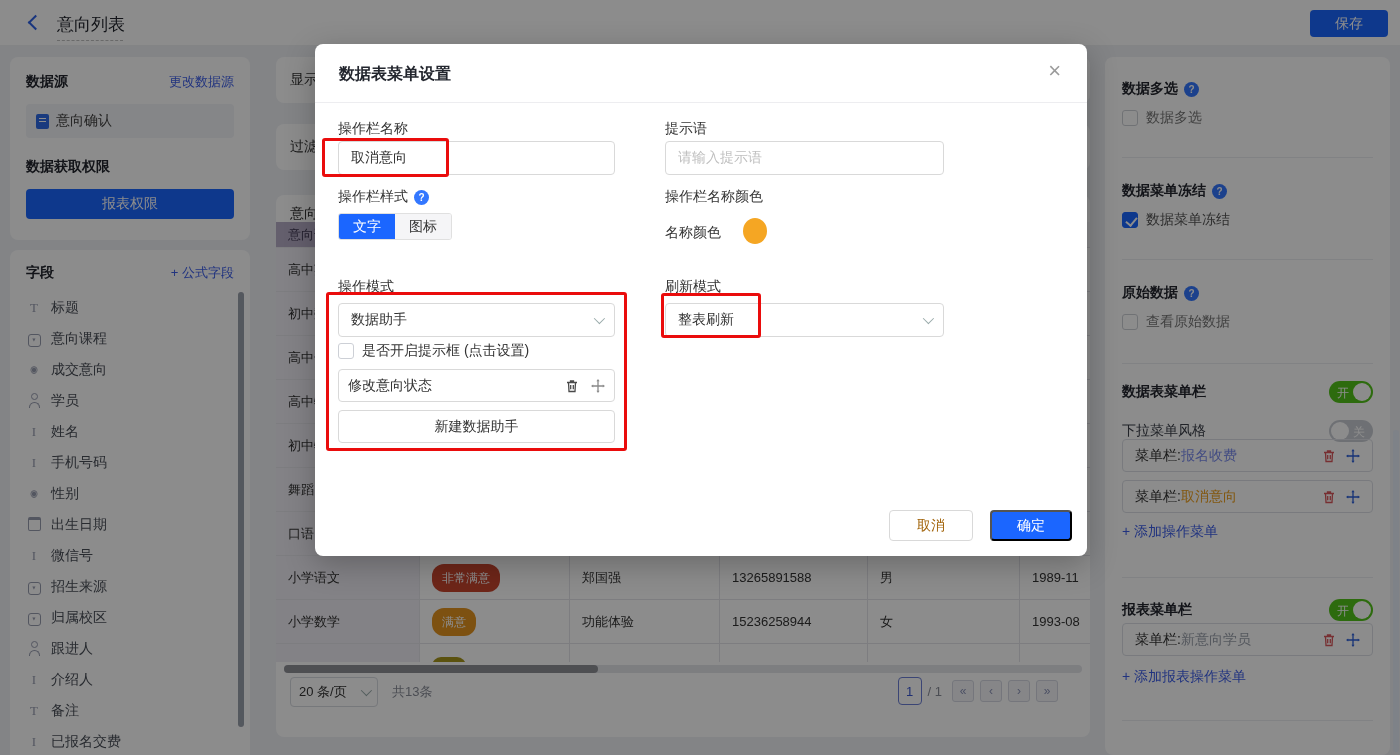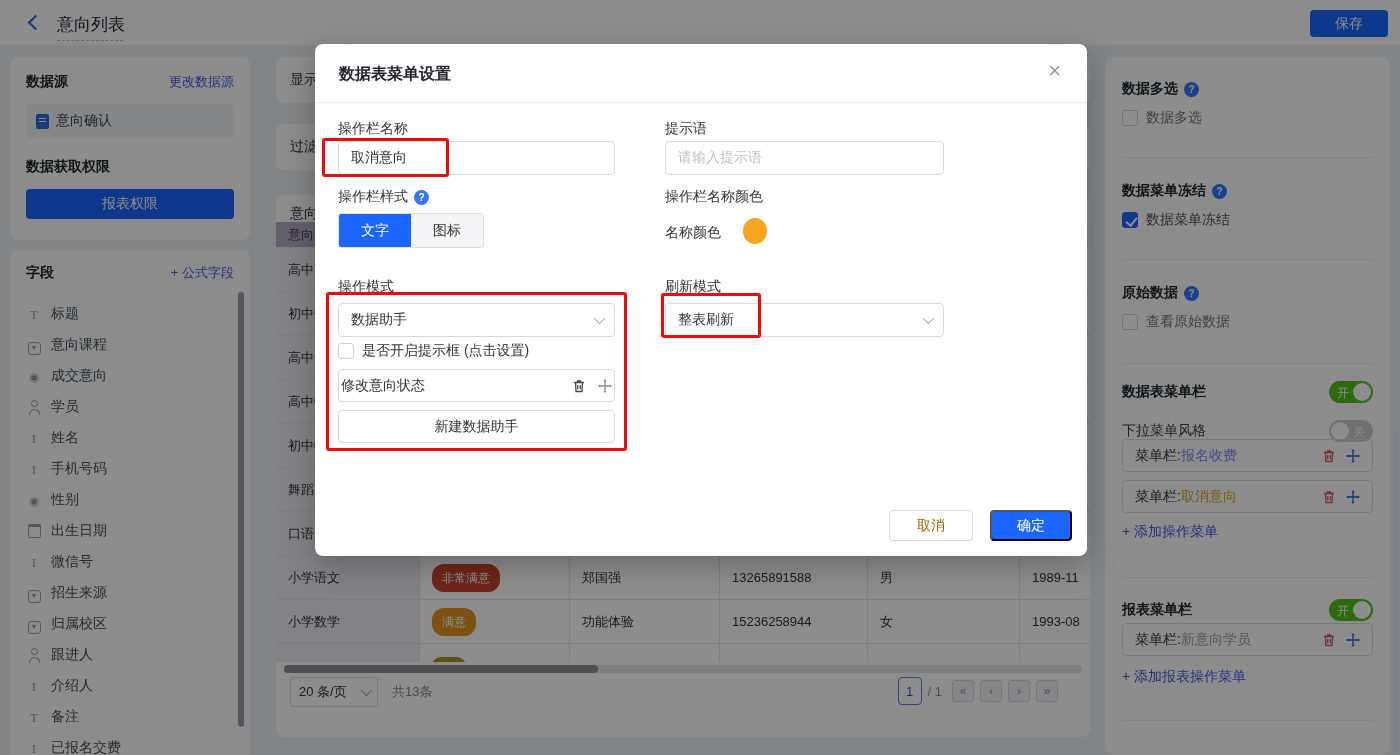--- a/index.html
+++ b/index.html
@@ -21,21 +21,21 @@
   .sec-h { font-size:14px; font-weight:bold; color:#23262e; }
   .link { color:#3d5ee8; font-size:13px; cursor:pointer; }
   .row-sb { display:flex; justify-content:space-between; align-items:center; }
   .src-item { margin-top:13px; height:34px; background:#f3f4f7; border-radius:4px; display:flex; align-items:center; padding:0 10px; font-size:14px; color:#444; gap:7px; }
   .doc-ic { width:13px; height:15px; background:#2e6be6; border-radius:2px; position:relative; flex:0 0 auto; }
   .doc-ic::after { content:""; position:absolute; left:3px; top:4px; width:7px; height:1.5px; background:#fff; box-shadow:0 3px 0 #fff; }
   .perm-btn { margin-top:13px; width:100%; height:30px; background:#1b66ff; color:#fff; font-size:14px; border:none; border-radius:4px; }
 
   .lc2 { left:10px; top:250px; width:240px; height:512px; padding:14px 16px; overflow:hidden; }
   .fields-list { margin-top:10px; }
-  .f-item { height:31px; display:flex; align-items:flex-end; gap:9px; font-size:14px; color:#4a4f58; }
+  .f-item { height:31px; display:flex; align-items:center; gap:9px; font-size:14px; color:#4a4f58;font-family:Liberation Mono, monospace; }
   .fic { width:16px; color:#989db0; font-size:12px; text-align:center; flex:0 0 auto; position:relative; height:16px; line-height:16px; }
   .fic[data-ic="title"]::before { content:"T"; font-family:"Liberation Serif",serif; font-size:13px; }
   .fic[data-ic="text"]::before { content:"I"; font-family:"Liberation Serif",serif; font-size:13px; }
   .fic[data-ic="radio"]::before { content:"◉"; font-size:12px; }
   .fic[data-ic="select"]::before { content:"▾"; display:inline-block; border:1px solid currentColor; border-radius:3px; font-size:8px; width:11px; height:11px; line-height:9px; }
   .fic[data-ic="calendar"]::before { content:""; display:inline-block; width:11px; height:10px; border:1px solid currentColor; border-top-width:3px; border-radius:2px; }
   .fic[data-ic="user"]::before { content:""; position:absolute; top:0px; left:5px; width:5px; height:5px; border:1.2px solid currentColor; border-radius:50%; }
   .fic[data-ic="user"]::after { content:""; position:absolute; bottom:1px; left:2.5px; width:9px; height:5px; border:1.2px solid currentColor; border-bottom:none; border-radius:6px 6px 0 0; }
   .f-scroll { position:absolute; right:6px; top:42px; width:6px; height:435px; background:#9aa0ab; border-radius:3px; }
 
@@ -88,26 +88,26 @@
   .modal { position:absolute; left:315px; top:44px; width:772px; height:512px; background:#fff; border-radius:8px; z-index:50; box-shadow:0 8px 30px rgba(0,0,0,.25); }
   .m-head { position:absolute; left:0; top:0; width:100%; height:59px; border-bottom:1px solid #ededf0; }
   .m-title { position:absolute; left:24px; top:20px; font-size:16px; font-weight:bold; color:#23262e; }
   .m-close { position:absolute; right:26px; top:16px; font-size:22px; color:#9b9b9b; line-height:1; }
   .m-label { position:absolute; font-size:14px; color:#333; }
   .m-input { position:absolute; height:34px; border:1px solid #d9d9d9; border-radius:4px; padding:0 12px; display:flex; align-items:center; font-size:14px; color:#333; background:#fff; }
   .m-input .ph { color:#bfbfbf; }
   .m-select { position:absolute; height:34px; border:1px solid #d9d9d9; border-radius:4px; padding:0 12px; display:flex; align-items:center; font-size:14px; color:#333; }
   .chev { margin-left:auto; width:8px; height:8px; border-right:1.5px solid #9aa; border-bottom:1.5px solid #9aa; transform:rotate(45deg) translateY(-2px); }
   .seg { position:absolute; left:23px; top:169px; display:flex; border:1px solid #e0e0e0; border-radius:3px; overflow:hidden; }
-  .seg .t { height:33px; padding:0 22px; display:flex; align-items:center; font-size:14px; }
+  .seg .t { height:25px; padding:0 14px; display:flex; align-items:center; font-size:14px; }
   .seg .t.active { background:#1b66ff; color:#fff; }
   .seg .t.idle { background:#f5f5f7; color:#333; }
   .color-dot { position:absolute; width:24px; height:26px; border-radius:50%; background:#f5a623; }
   .m-cbrow { position:absolute; display:flex; gap:8px; align-items:center; font-size:14px; color:#333; }
-  .m-item { position:absolute; height:33px; border:1px solid #d9d9d9; border-radius:4px; display:flex; align-items:center; padding:0 2px; font-size:14px; color:#333; }
+  .m-item { position:absolute; height:33px; border:1px solid #d9d9d9; border-radius:4px; display:flex; align-items:center; padding:0 9px; font-size:14px; color:#333; }
   .m-item .mi { margin-left:auto; display:flex; gap:12px; align-items:center; }
   .m-btn-ghost { position:absolute; height:33px; border:1px solid #d9d9d9; border-radius:4px; background:#fff; display:flex; align-items:center; justify-content:center; font-size:14px; color:#333; }
   .foot-btn { position:absolute; height:31px; border-radius:4px; font-size:14px; display:flex; align-items:center; justify-content:center; }
   .btn-cancel { left:574px; top:466px; width:84px; border:1px solid #d9d9d9; background:#fff; color:#a16207; }
   .btn-ok { left:675px; top:466px; width:82px; background:#1b66ff; color:#fff; }
 
   
   .ann { position:absolute; border:3px solid #ea0c0c; border-radius:3px; z-index:60; }
 
   

